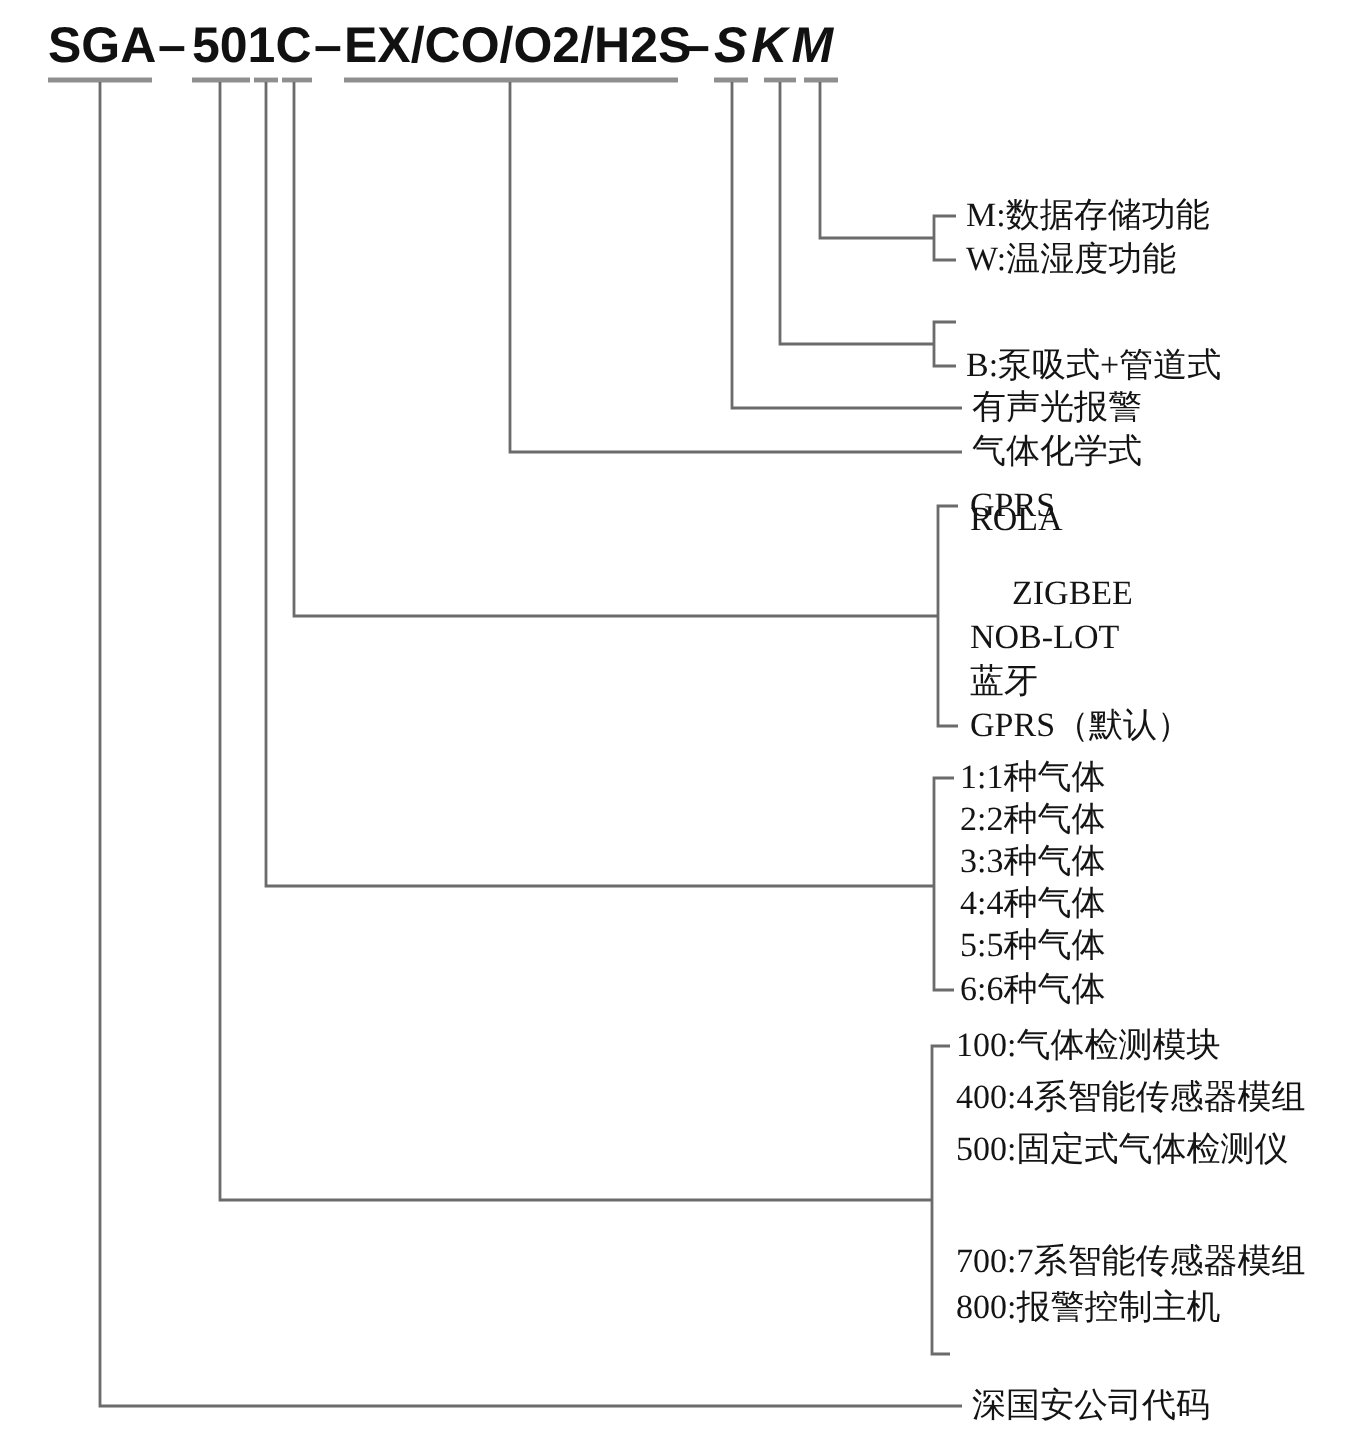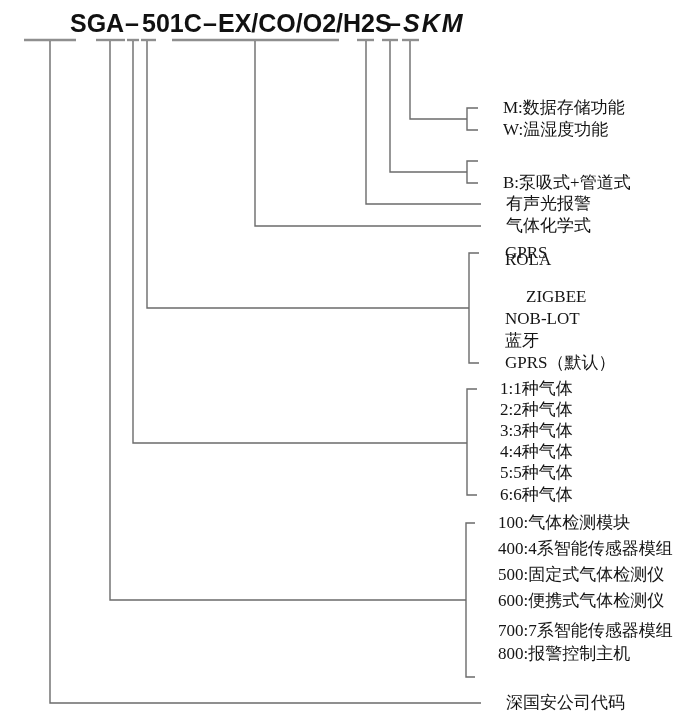--- a/index.html
+++ b/index.html
@@ -12,32 +12,30 @@
   }
   .title-seg{
     position:absolute;
     top:8px;
     font-family:"Liberation Sans",sans-serif;
     font-size:25px;
     font-weight:700;
     color:#111111;
     line-height:30px;
     white-space:nowrap;
-    margin-left:46px;
   }
   .title-seg.spaced{letter-spacing:2px;font-style:italic;}
   svg.lines{position:absolute;left:0;top:0;}
   .lbl{
     position:absolute;
     font-family:"Liberation Serif","DejaVu Serif",serif;
     font-size:17px;
     line-height:20px;
     color:#141414;
     white-space:nowrap;
-    margin-left:20px;
   }
 </style>
 </head>
 <body>
 
 <div class="stage">
 
   <svg class="lines" width="673" height="719" viewBox="0 0 673 719">
     <g stroke="#8f8f8f" stroke-width="2.4">
       <line x1="24" y1="40" x2="76" y2="40"></line>
@@ -100,19 +98,18 @@
   <div class="lbl" style="left:480px;top:379px">1:1种气体</div>
   <div class="lbl" style="left:480px;top:400px">2:2种气体</div>
   <div class="lbl" style="left:480px;top:421px">3:3种气体</div>
   <div class="lbl" style="left:480px;top:442px">4:4种气体</div>
   <div class="lbl" style="left:480px;top:463px">5:5种气体</div>
   <div class="lbl" style="left:480px;top:485px">6:6种气体</div>
 
   <div class="lbl" style="left:478px;top:513px">100:气体检测模块</div>
   <div class="lbl" style="left:478px;top:539px">400:4系智能传感器模组</div>
   <div class="lbl" style="left:478px;top:565px">500:固定式气体检测仪</div>
-  <div class="lbl" style="left:478px;top:591px">600:便携式气体检测仪</div>
   <div class="lbl" style="left:478px;top:621px">700:7系智能传感器模组</div>
   <div class="lbl" style="left:478px;top:644px">800:报警控制主机</div>
 
   <div class="lbl" style="left:486px;top:693px">深国安公司代码</div>
 
 </div>
 
 </body></html>

